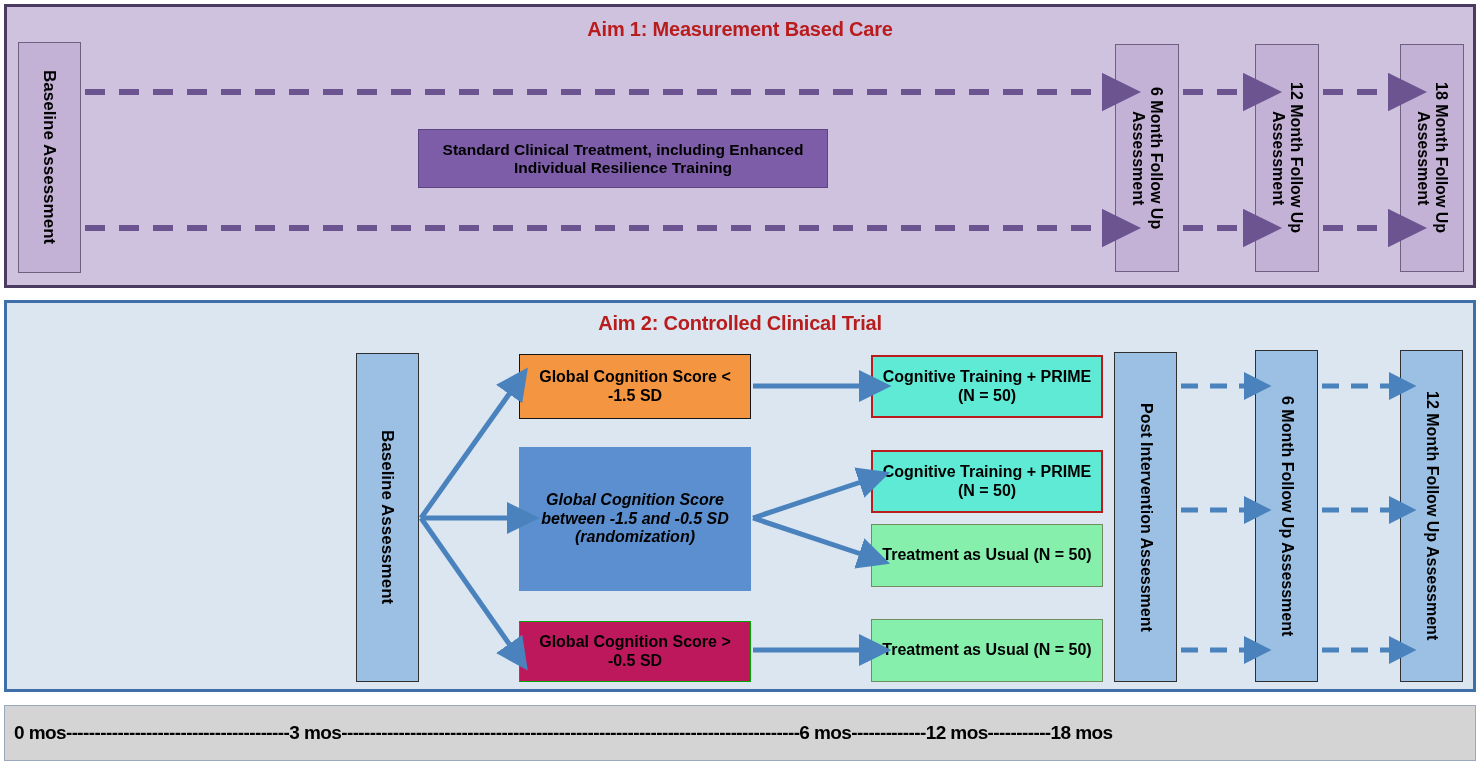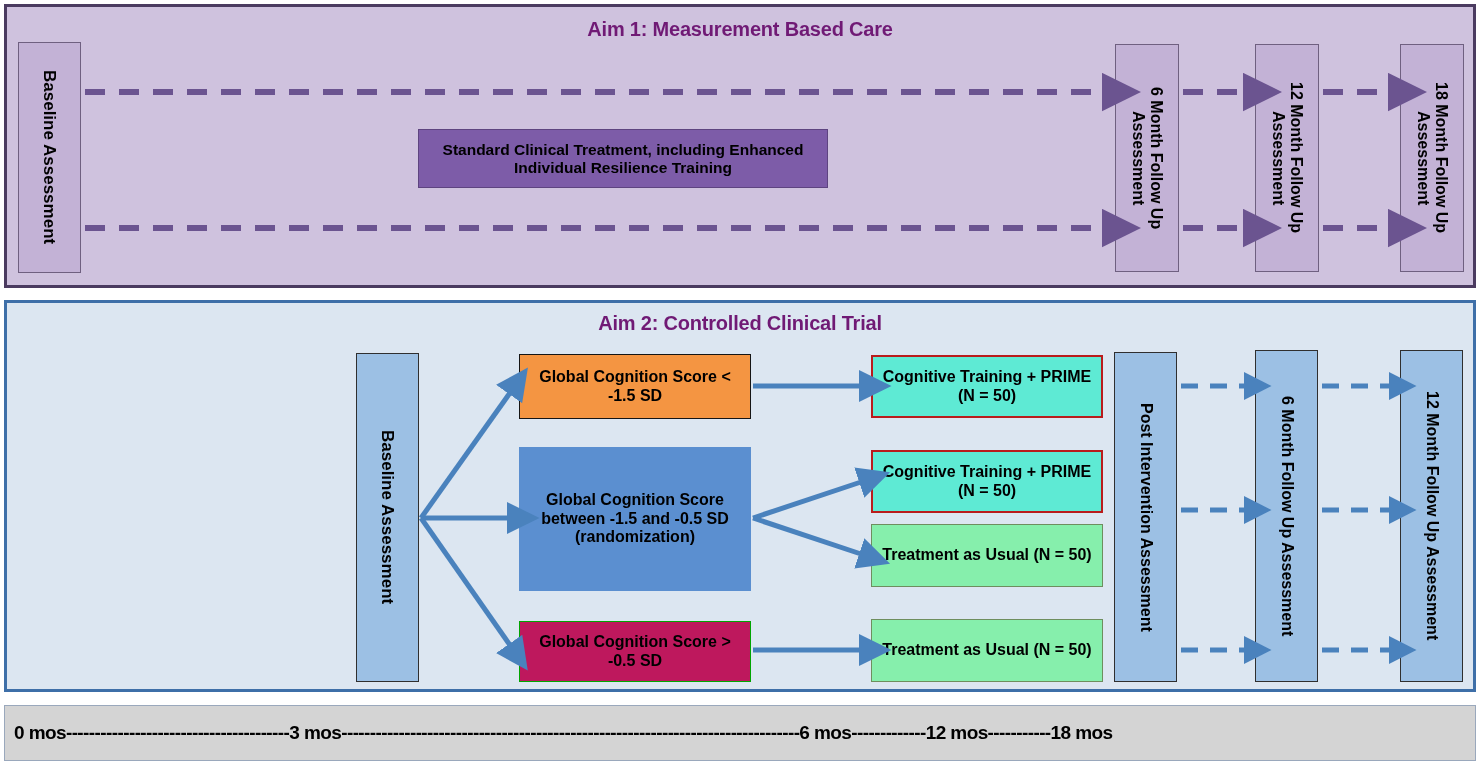--- a/index.html
+++ b/index.html
@@ -5,21 +5,21 @@
   html,body{margin:0;padding:0;background:#ffffff;}
   body{font-family:"Liberation Sans",sans-serif;}
   #stage{position:relative;width:1480px;height:767px;overflow:hidden;background:#fff;}
 
   
   .panel{position:absolute;box-sizing:border-box;}
   #aim1-panel{left:4px;top:4px;width:1472px;height:284px;background:#CFC2DE;border:3px solid #4B3B60;}
   #aim2-panel{left:4px;top:300px;width:1472px;height:392px;background:#DCE6F1;border:3px solid #3E6FA8;}
   #timeline-panel{left:4px;top:705px;width:1472px;height:56px;background:#D4D4D4;border:1px solid #9AA8BC;}
 
-  .panel-title{position:absolute;left:0;right:0;text-align:center;font-weight:bold;color:#701a75;
+  .panel-title{position:absolute;left:0;right:0;text-align:center;font-weight:bold;color:#b91c1c;
                letter-spacing:-0.2px;}
   #aim1-title{top:11px;font-size:20px;}
   #aim2-title{top:9px;font-size:20px;}
 
   
   .box{position:absolute;box-sizing:border-box;display:flex;align-items:center;justify-content:center;
        text-align:center;font-weight:bold;color:#000;line-height:1.15;}
   .vbox{writing-mode:vertical-rl;text-orientation:mixed;}
 
   
@@ -59,21 +59,21 @@
   <div class="box vbox p-light" style="left:1255px;top:44px;width:64px;height:228px;font-size:16px;">12 Month Follow Up Assessment</div>
   <div class="box vbox p-light" style="left:1400px;top:44px;width:64px;height:228px;font-size:16px;">18 Month Follow Up Assessment</div>
 
   <div class="panel" id="aim2-panel">
     <div class="panel-title" id="aim2-title">Aim 2: Controlled Clinical Trial</div>
   </div>
 
   <div class="box vbox b-steel" style="left:356px;top:353px;width:63px;height:329px;font-size:17px;">Baseline Assessment</div>
 
   <div class="box b-orange" style="left:519px;top:354px;width:232px;height:65px;font-size:16px;padding:15px 6px;">Global Cognition Score &lt; -1.5 SD</div>
-  <div class="box b-blue" style="left:519px;top:447px;width:232px;height:144px;font-size:16px;padding:16px 6px;">Global Cognition Score between -1.5 and -0.5 SD (randomization)</div>
+  <div class="box b-blue" style="left:519px;top:447px;width:232px;height:144px;font-size:16px;padding:16px 6px;font-style:italic;">Global Cognition Score between -1.5 and -0.5 SD (randomization)</div>
   <div class="box b-green" style="left:519px;top:621px;width:232px;height:61px;font-size:16px;padding:0 6px;">Global Cognition Score &gt; -0.5 SD</div>
 
   <div class="box b-yellow" style="left:871px;top:355px;width:232px;height:63px;font-size:16px;padding:0 6px;">Cognitive Training + PRIME (N = 50)</div>
   <div class="box b-yellow" style="left:871px;top:450px;width:232px;height:63px;font-size:16px;padding:0 6px;">Cognitive Training + PRIME (N = 50)</div>
   <div class="box b-lgreen" style="left:871px;top:524px;width:232px;height:63px;font-size:16px;padding:0 6px;">Treatment as Usual (N = 50)</div>
   <div class="box b-lgreen" style="left:871px;top:619px;width:232px;height:63px;font-size:16px;padding:0 6px;">Treatment as Usual (N = 50)</div>
 
   <div class="box vbox b-steel" style="left:1114px;top:352px;width:63px;height:330px;font-size:16px;">Post Intervention Assessment</div>
   <div class="box vbox b-steel" style="left:1255px;top:350px;width:63px;height:332px;font-size:16px;">6 Month Follow Up Assessment</div>
   <div class="box vbox b-steel" style="left:1400px;top:350px;width:63px;height:332px;font-size:16px;">12 Month Follow Up Assessment</div>

